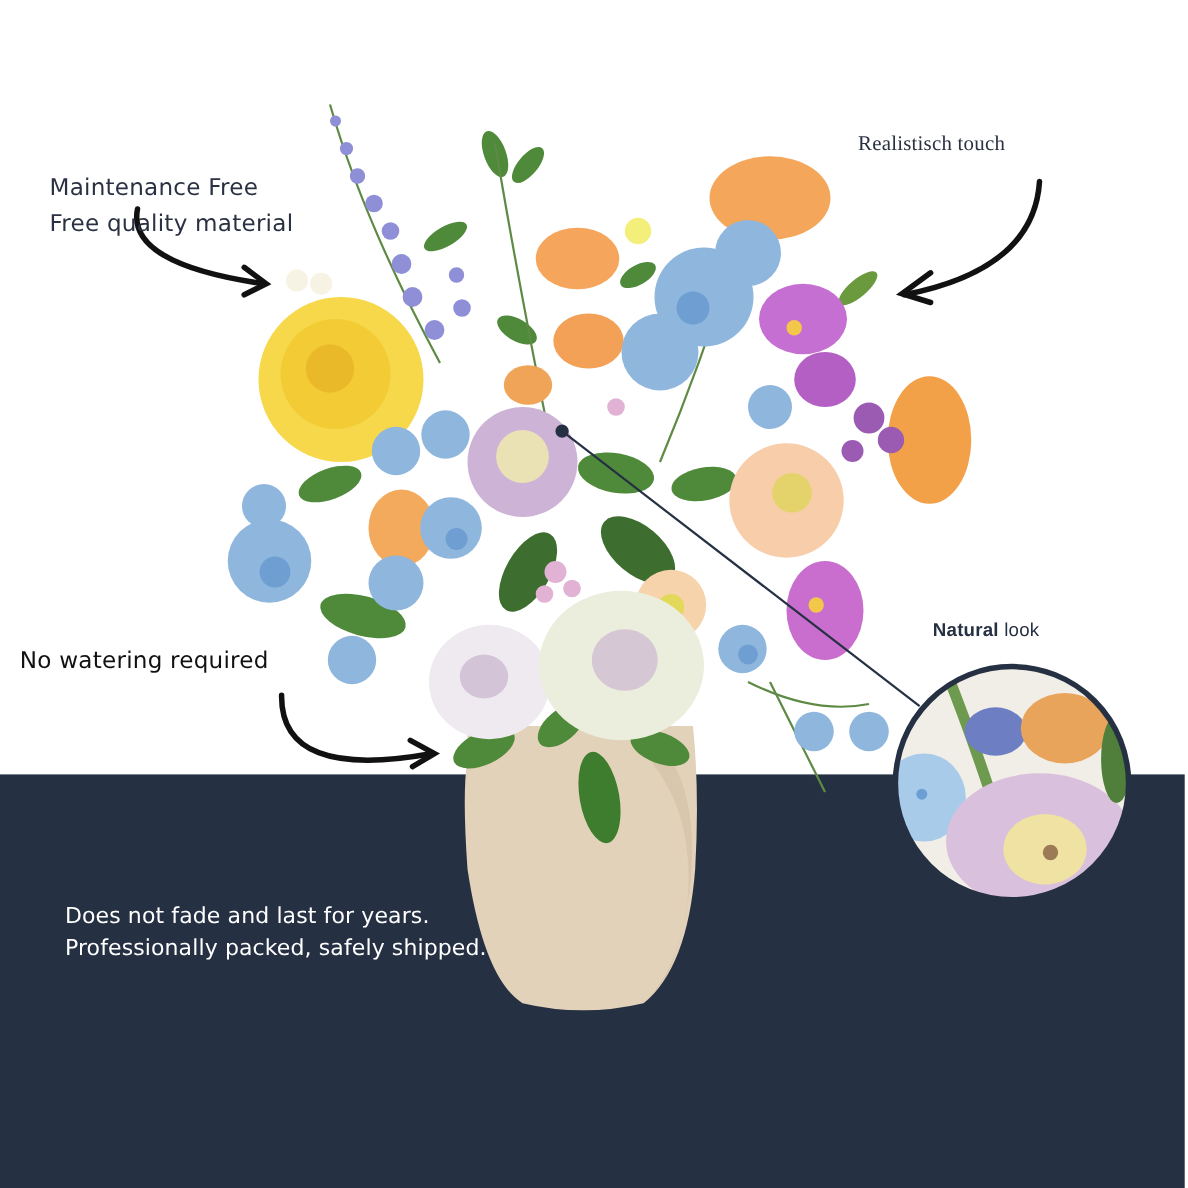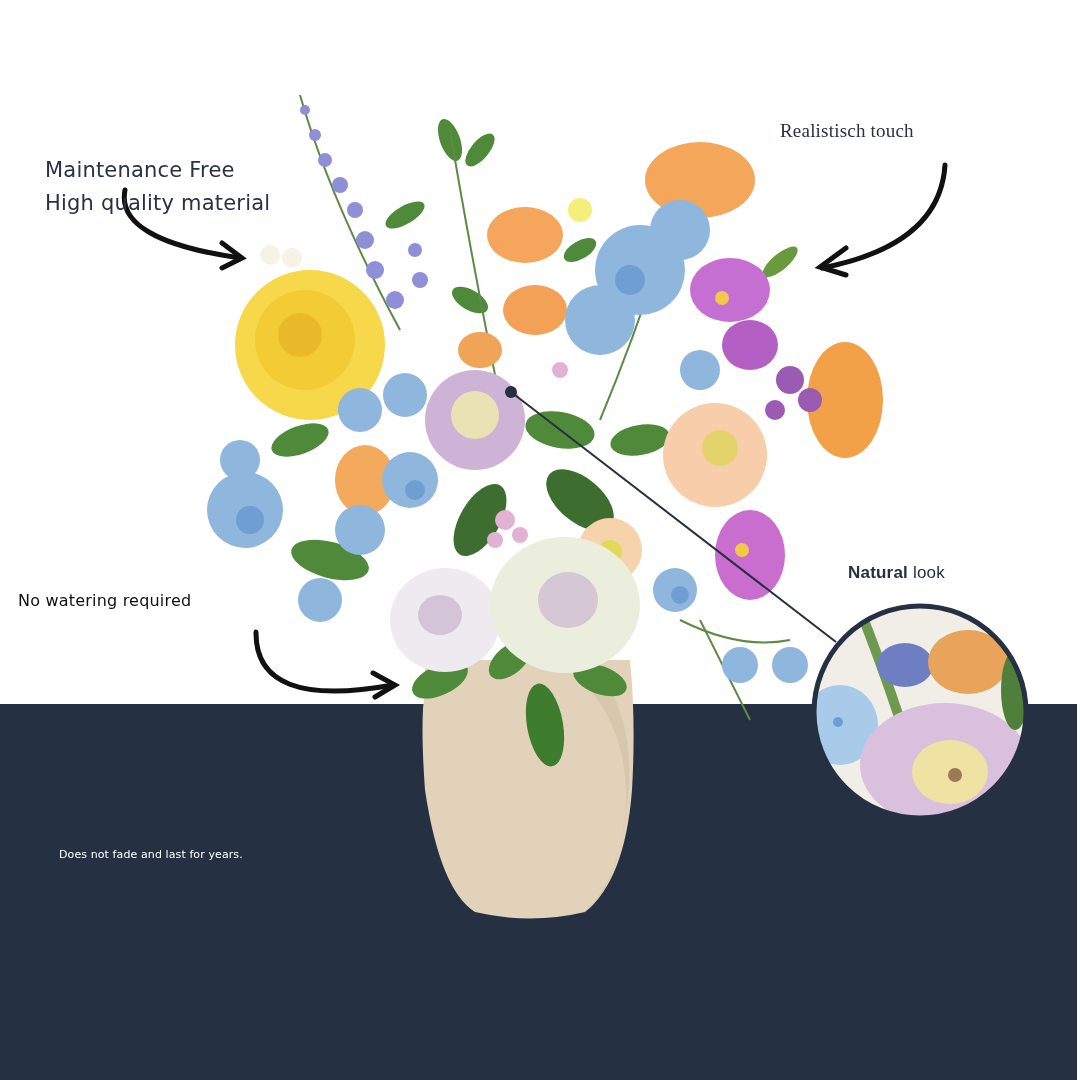--- a/index.html
+++ b/index.html
@@ -1,24 +1,24 @@
 <!DOCTYPE html>
 <html><head>
 <meta charset="utf-8">
 <style>
   html, body { margin:0; padding:0; }
   body { width:1080px; height:1080px; position:relative; overflow:hidden; background:#ffffff; font-family:"DejaVu Sans", sans-serif; }
   .band { position:absolute; left:0; top:704px; width:1077px; height:376px; background:#263043; }
   .label { position:absolute; color:#2a3142; font-size:21px; line-height:33px; letter-spacing:0.2px; }
   .lbl-maint { left:45px; top:112px; width:254px; text-align:left;margin-top:42px; }
   .lbl-real { left:780px; top:114px; font-family:Liberation Serif, serif; font-size:19px; color:#2a3142; }
-  .lbl-water { left:18px; top:584px; font-size:16px; color:#111111; }
+  .lbl-water { left:18px; top:584px; font-size:21px; color:#111111; }
   .lbl-natural { left:848px; top:556px; font-family:"Liberation Sans", sans-serif; font-size:17px; color:#263043; }
   .lbl-natural b { font-weight:bold; }
-  .features { position:absolute; left:59px; top:841px; color:#ffffff; font-size:11px; line-height:28.5px; letter-spacing:0.1px; }
+  .features { position:absolute; left:59px; top:818px; color:#ffffff; font-size:20px; line-height:28.5px; letter-spacing:0.1px; }
   .features div { white-space:nowrap; }
   svg.overlay { position:absolute; left:0; top:0; }
 </style>
 </head>
 <body>
 
 <div class="band"></div>
 
 <svg class="overlay" width="1080" height="1080" viewBox="0 0 1080 1080">
 
@@ -164,24 +164,25 @@
     <path d="M222 243 L242 258 L222 268"></path>
     <path d="M945 165 Q940 245 822 268"></path>
     <path d="M846 248 L820 267 L846 275"></path>
     <path d="M256 632 Q255 710 393 685"></path>
     <path d="M373 673 L395 685 L375 697"></path>
   </g>
 </svg>
 
 <div class="label lbl-maint">
   <div>Maintenance Free</div>
-  <div>High quality material</div>
+  <div>Free quality material</div>
 </div>
 
 <div class="label lbl-real">Realistisch touch</div>
 
 <div class="label lbl-water">No watering required</div>
 
 <div class="label lbl-natural"><b>Natural</b><span> look</span></div>
 
 <div class="features">
   <div>Does not fade and last for years.</div>
+  <div>Professionally packed, safely shipped.</div>
 </div>
 
 </body></html>

